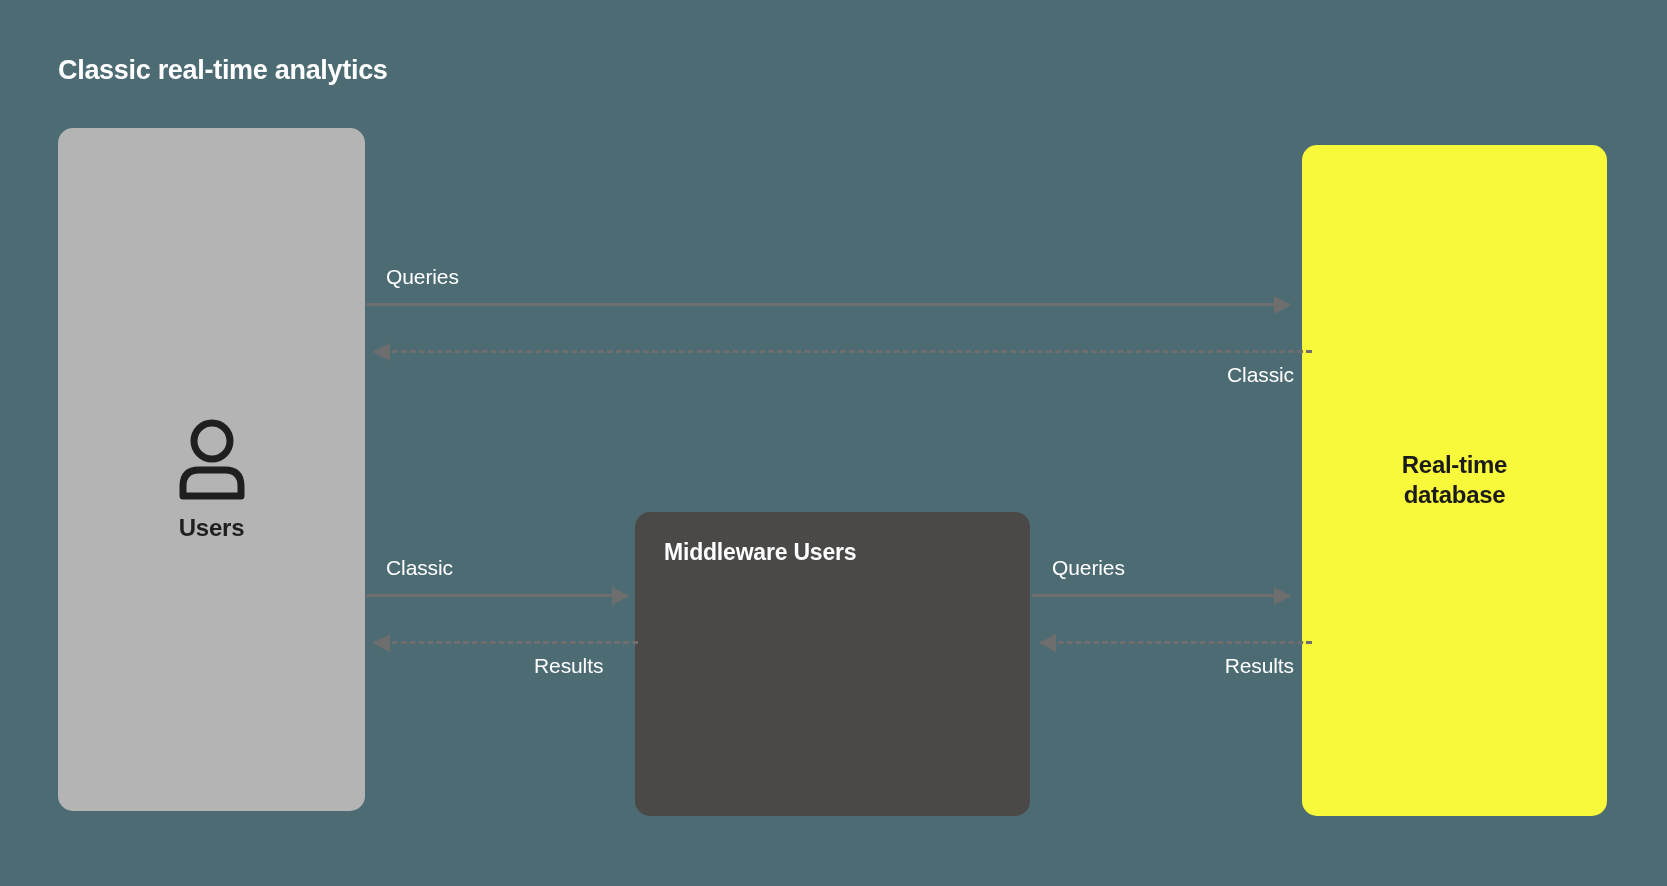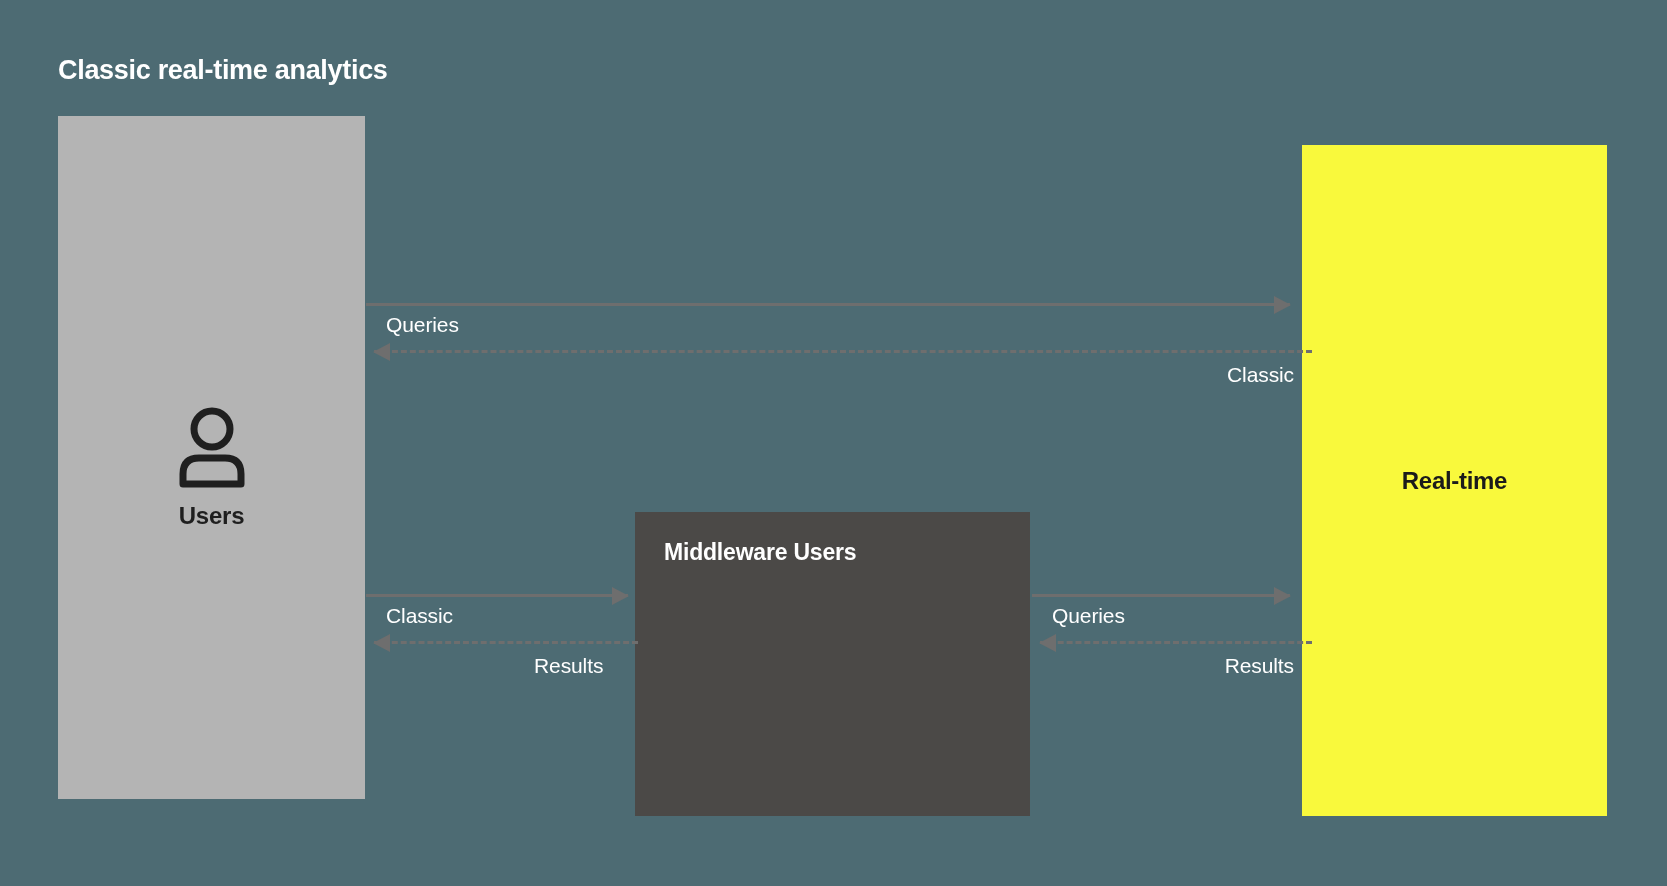--- a/index.html
+++ b/index.html
@@ -28,25 +28,25 @@
     font-size: 27px;
     font-weight: bold;
     color: #ffffff;
     letter-spacing: -0.3px;
     white-space: nowrap;
   }
 
   
   .node {
     position: absolute;
-    border-radius: 0;
+    border-radius: 15px;
   }
   .node-users {
     left: 58px;
-    top: 116px;
+    top: 128px;
     width: 307px;
     height: 683px;
     background: #b4b4b4;
   }
   .users-inner {
     position: absolute;
     left: 0;
     right: 0;
     top: 288px;
     display: flex;
@@ -135,21 +135,21 @@
     left: -1px;
     border-right: 17px solid #6e6e6e;
   }
   .conn-label {
     position: absolute;
     font-size: 21px;
     color: #ffffff;
     white-space: nowrap;
     letter-spacing: -0.1px;
   }
-  .conn-label.above-left  { left: 20px;  top: -38px; margin-top: 48px; }
+  .conn-label.above-left  { left: 20px;  top: -38px; }
   .conn-label.below-right { right: 18px; top: 13px; }
   .conn-label.below-mid   { left: 160px; top: 13px; }
 </style>
 </head>
 <body>
 
 <div id="stage">
 
   <div class="diagram-title">Classic real-time analytics</div>
 
@@ -165,20 +165,21 @@
     </div>
   </div>
 
   <div class="node node-middleware">
     <div class="middleware-label">Middleware Users</div>
   </div>
 
   <div class="node node-database">
     <div class="database-label">
       <div>Real-time</div>
+      <div>database</div>
     </div>
   </div>
 
   <div class="connector" style="left:366px; top:303px; width:924px;">
     <div class="conn-line"></div>
     <div class="arrowhead right"></div>
     <div class="conn-label above-left">Queries</div>
   </div>
 
   <div class="connector" style="left:374px; top:350px; width:938px;">

